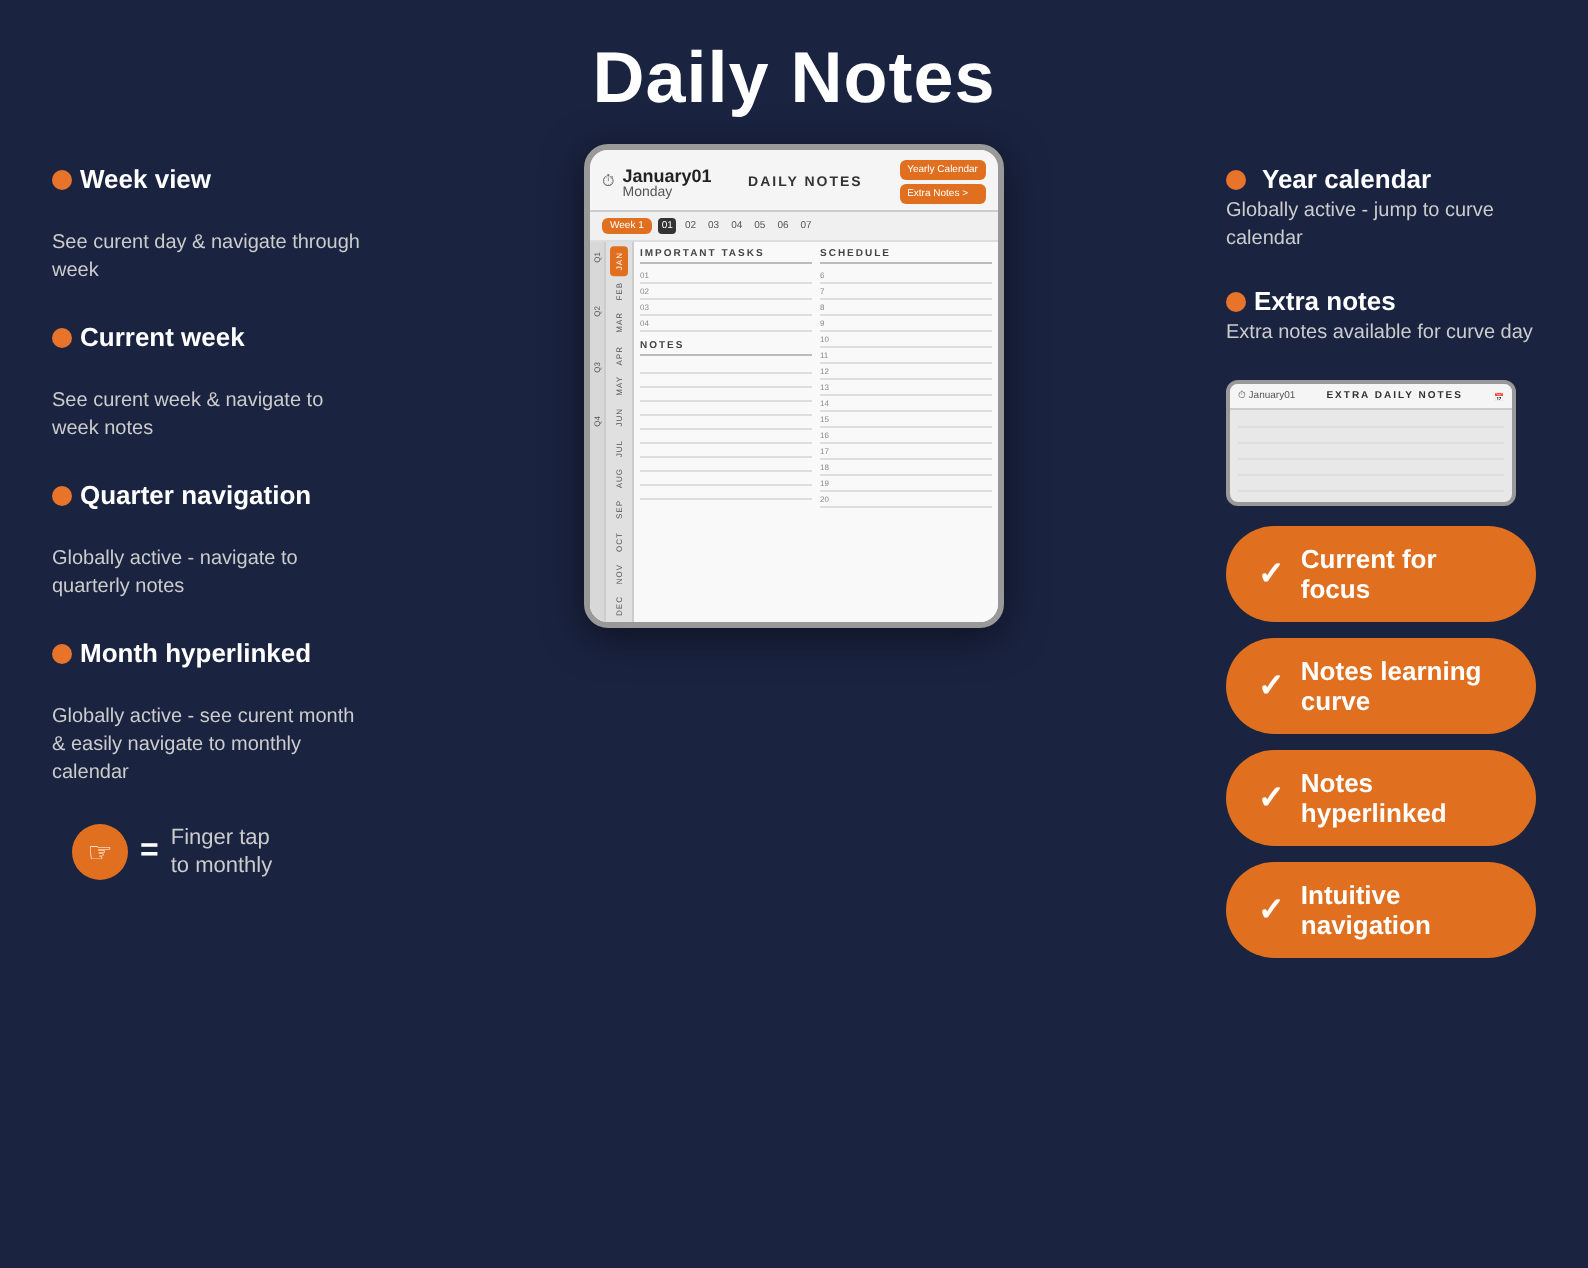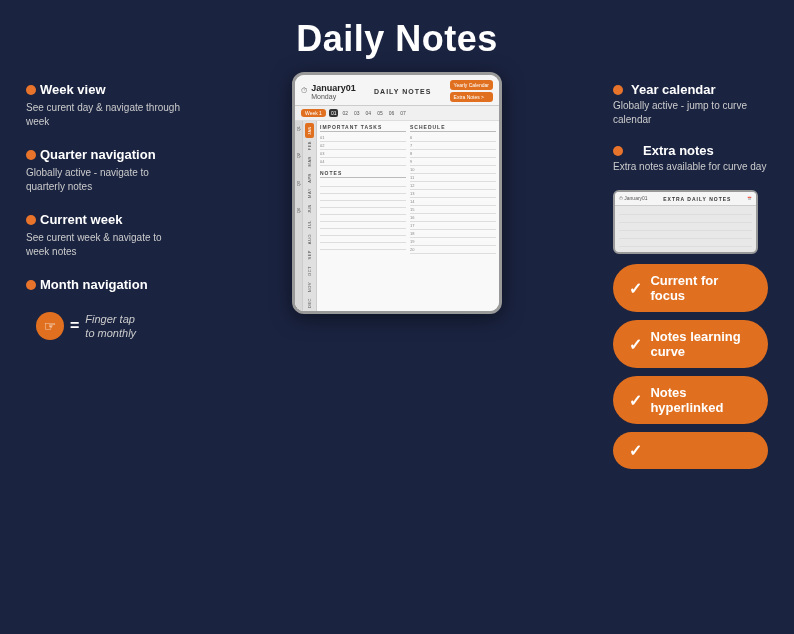--- a/index.html
+++ b/index.html
@@ -46,21 +46,21 @@
       font-size: 13px;
       font-weight: 700;
       color: #ffffff;
       line-height: 1.3;
     }
 
     .annotation-desc {
       font-size: 10px;
       color: #cccccc;
       line-height: 1.4;
-      margin-top: 2px;
+      margin-top: 16px;
     }
 
     .dot {
       width: 10px;
       height: 10px;
       background: #e8732a;
       border-radius: 50%;
       display: inline-block;
       margin-right: 4px;
       vertical-align: middle;
@@ -396,21 +396,20 @@
     .equals-sign {
       font-size: 16px;
       color: #ffffff;
       font-weight: 700;
     }
 
     .hint-text {
       font-size: 11px;
       color: #cccccc;
       line-height: 1.3;
-      font-style: italic;
     }
   </style>
 </head>
 <body>
 
 <h1 class="page-title">Daily Notes</h1>
 
 <div class="main-content">
 
   <div class="left-annotations">
@@ -419,38 +418,39 @@
       <div class="annotation-header">
         <span class="dot"></span>
         <span class="annotation-title">Week view</span>
       </div>
       <div class="annotation-desc">See curent day &amp; navigate through week</div>
     </div>
 
     <div class="annotation">
       <div class="annotation-header">
         <span class="dot"></span>
-        <span class="annotation-title">Quarter navigation</span>
-      </div>
-      <div class="annotation-desc">Globally active - navigate to quarterly notes</div>
+        <span class="annotation-title">Current week</span>
+      </div>
+      <div class="annotation-desc">See curent week &amp; navigate to week notes</div>
     </div>
 
     <div class="annotation">
       <div class="annotation-header">
         <span class="dot"></span>
-        <span class="annotation-title">Current week</span>
-      </div>
-      <div class="annotation-desc">See curent week &amp; navigate to week notes</div>
+        <span class="annotation-title">Quarter navigation</span>
+      </div>
+      <div class="annotation-desc">Globally active - navigate to quarterly notes</div>
     </div>
 
     <div class="annotation">
       <div class="annotation-header">
         <span class="dot"></span>
-        <span class="annotation-title">Month navigation</span>
-      </div>
+        <span class="annotation-title">Month hyperlinked</span>
+      </div>
+      <div class="annotation-desc">Globally active - see curent month &amp; easily navigate to monthly calendar</div>
     </div>
 
     <div class="bottom-hint">
       <div class="finger-icon">
         <span>☞</span>
       </div>
       <span class="equals-sign">=</span>
       <div class="hint-text">
         <div>Finger tap</div>
         <div>to monthly</div>
@@ -606,21 +606,21 @@
 
     <div class="right-annotation">
       <div style="display:flex;align-items:center;gap:4px;">
         <span class="dot"></span>
         <span class="right-annotation-title">Year calendar</span>
       </div>
       <div class="right-annotation-desc">Globally active - jump to curve calendar</div>
     </div>
 
     <div class="right-annotation">
-      <div style="display:flex;align-items:center;gap:16px;">
+      <div style="display:flex;align-items:center;gap:0;">
         <span class="dot"></span>
         <span class="right-annotation-title">Extra notes</span>
       </div>
       <div class="right-annotation-desc">Extra notes available for curve day</div>
     </div>
 
     <div class="mini-device">
       <div class="mini-device-header">
         <div style="font-size:5px;color:#555;">⏱ <span>January01</span></div>
         <div class="mini-device-title">EXTRA DAILY NOTES</div>
@@ -643,18 +643,19 @@
       <div class="feature-badge">
         <span class="check-icon">✓</span>
         <span>Notes learning curve</span>
       </div>
       <div class="feature-badge">
         <span class="check-icon">✓</span>
         <span>Notes hyperlinked</span>
       </div>
       <div class="feature-badge">
         <span class="check-icon">✓</span>
+        <span>Intuitive navigation</span>
       </div>
     </div>
 
   </div>
 
 </div>
 
 </body></html>

